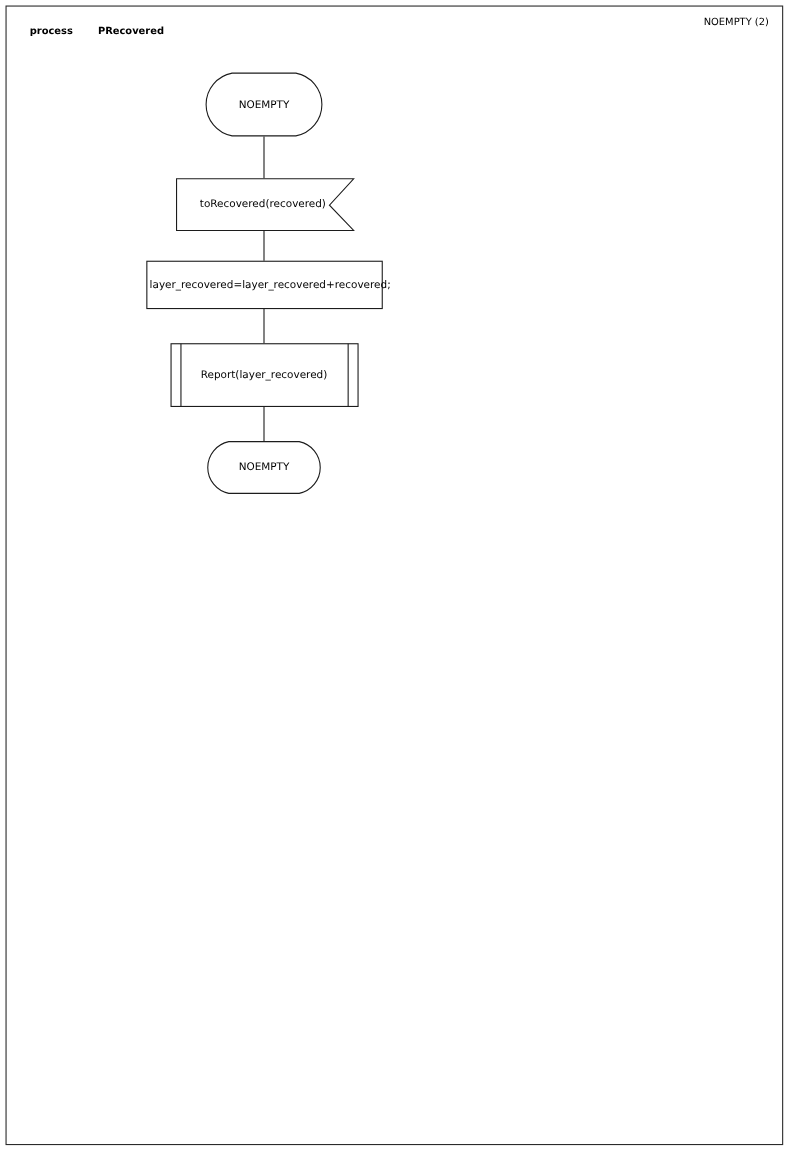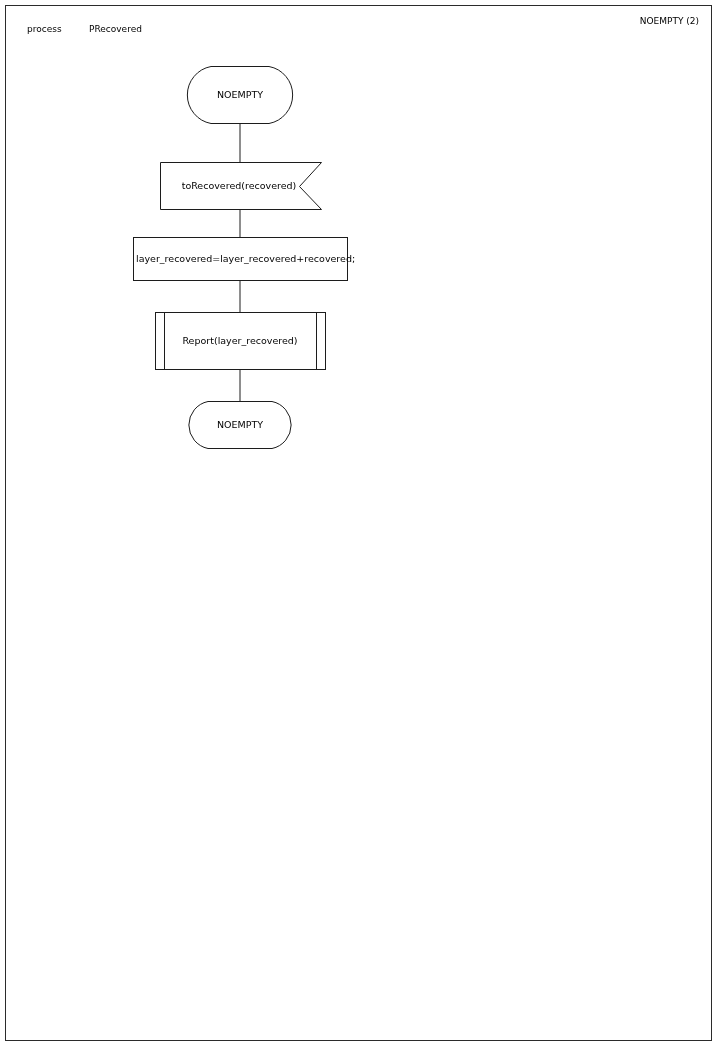--- a/index.html
+++ b/index.html
@@ -39,26 +39,26 @@
   .hdr-text {
     position: absolute;
     font-size: 9px;
     color: #000000;
     white-space: nowrap;
     line-height: 12px;
   }
   #header-kind {
     left: 21px;
     top: 17px;
-    font-weight: normal;
+    font-weight: bold;
   }
   #header-name {
     left: 83px;
     top: 17px;
-    font-weight: normal;
+    font-weight: bold;
   }
   #header-page {
     right: 14px;
     top: 9px;
     font-weight: normal;
     padding-left: 14px;
   }
 
   
   #diagram-canvas {

